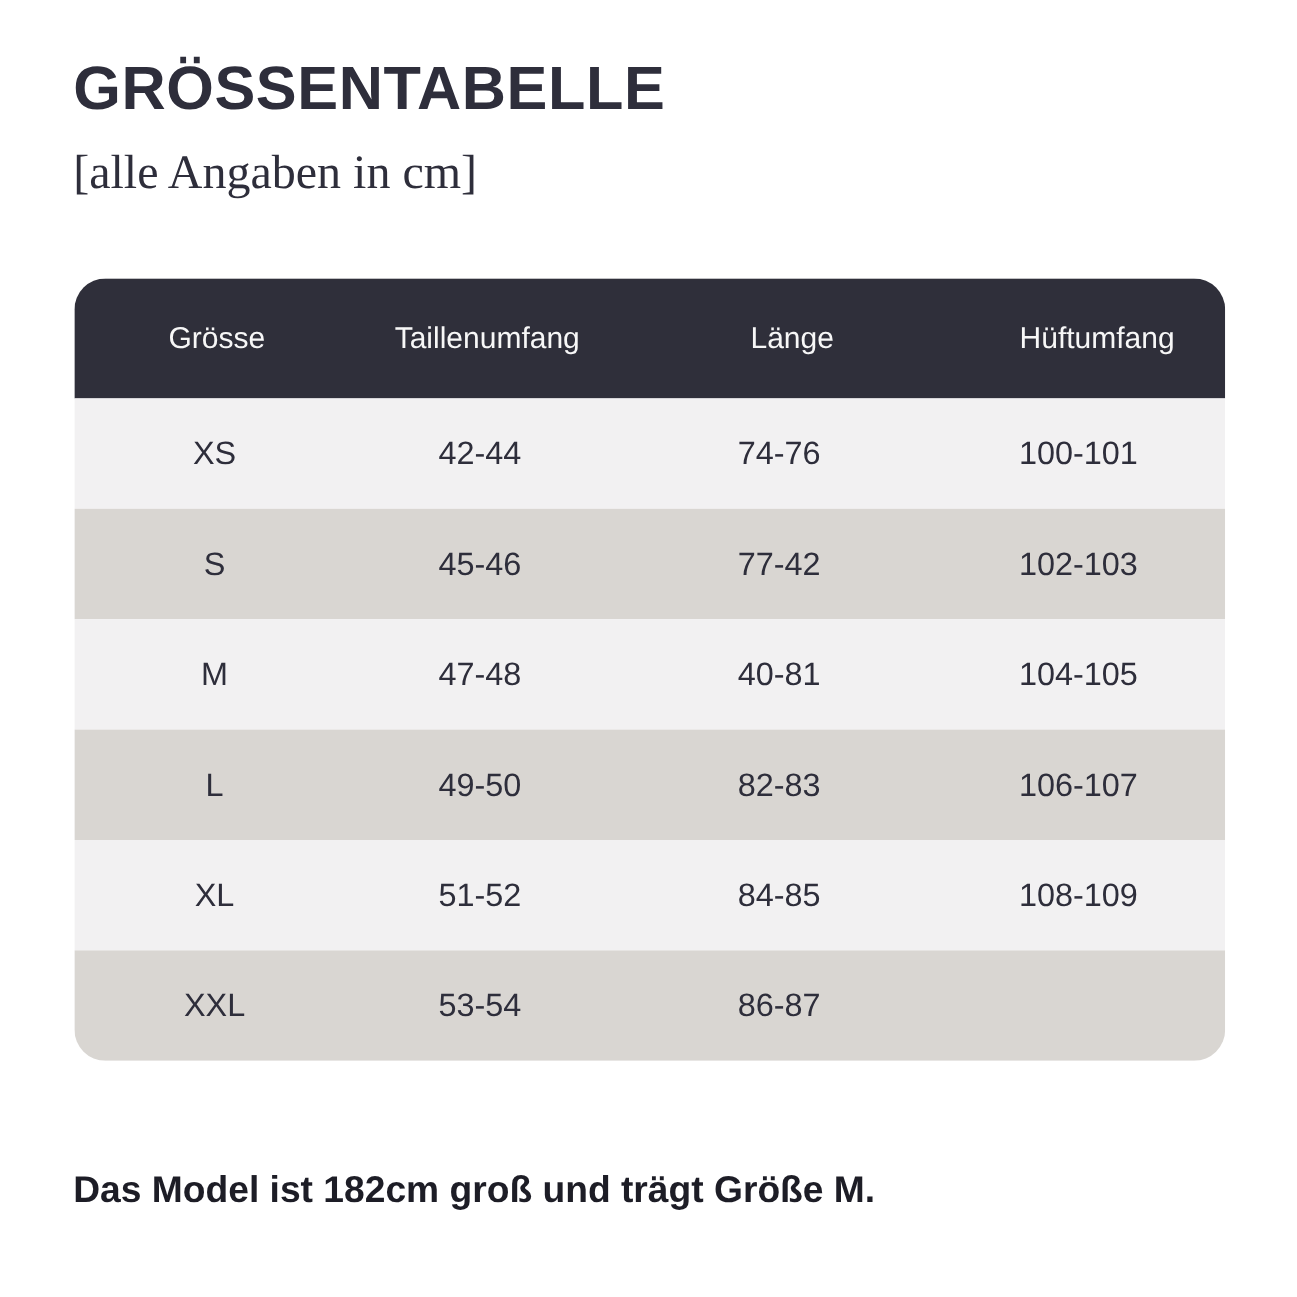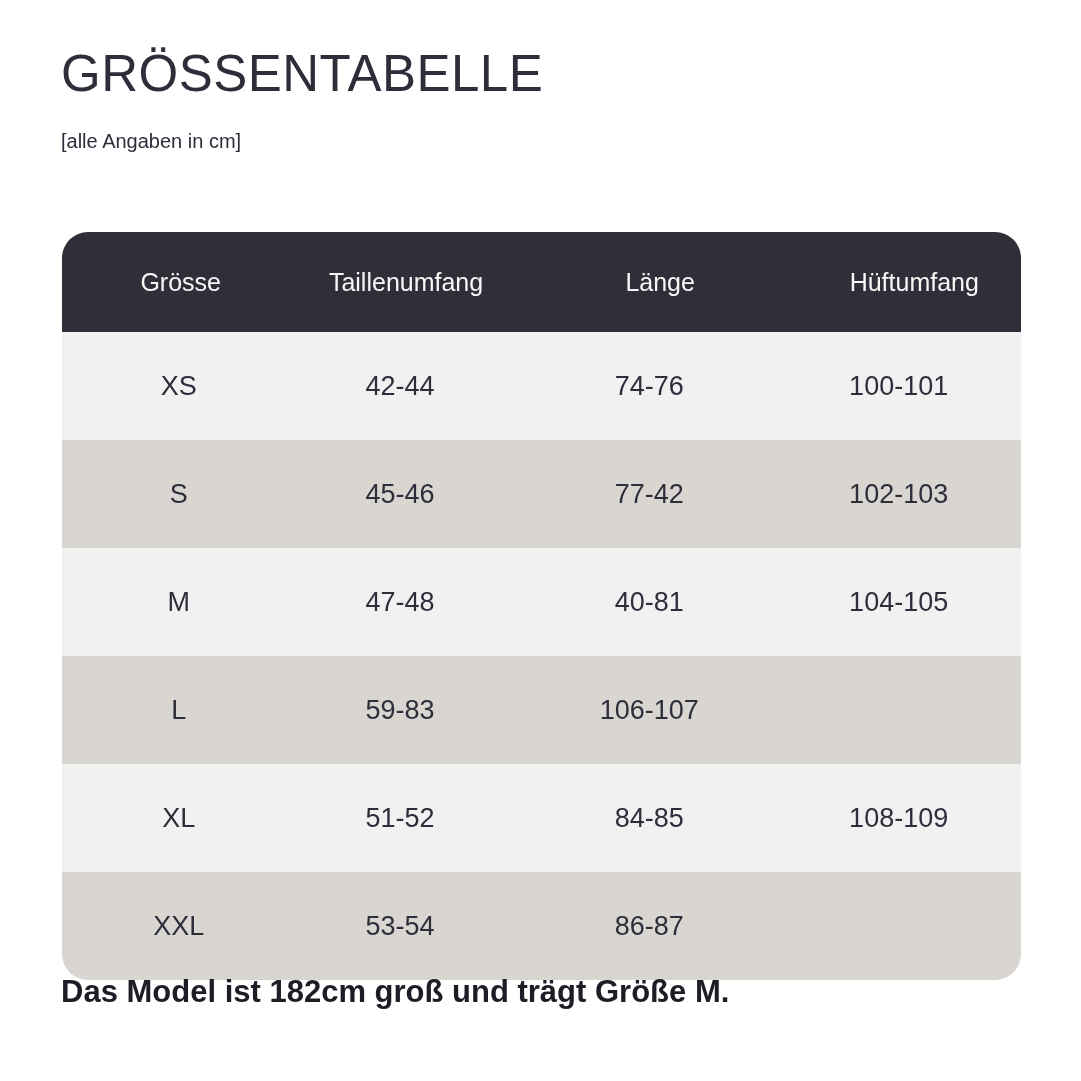--- a/index.html
+++ b/index.html
@@ -10,31 +10,32 @@
     position: relative;
     overflow: hidden;
   }
   .page { position: absolute; inset: 0; }
 
   .title {
     position: absolute;
     left: 61px; top: 44px;
     margin: 0;
     font-size: 51px;
-    font-weight: 400;
+    font-weight: 700;
     letter-spacing: 0.5px;
     color: var(--text-dark, #2e2e3b);
   }
   .subtitle {
     position: absolute;
-    left: 61px; top: 130px;
+    left: 61px; top: 120px;
     margin: 0;
-    font-size: 20px;
+    font-size: 40px;
     font-weight: 400;
     color: var(--text-dark, #2e2e3b);
+    font-family: Liberation Serif, serif;
   }
 
   .size-table {
     position: absolute;
     left: 62px; top: 232px;
     width: 959px;
     border-radius: 26px;
     overflow: hidden;
   }
   .trow {
@@ -45,21 +46,21 @@
   .thead {
     height: 100px;
     background: var(--header-bg, #2f2f3a);
   }
   .thead .cell {
     color: var(--header-text, #f7f7f7);
     font-size: 25px;
     font-weight: 400;
     margin-left: 36px;
   }
-  .tbody-row { height: 108px; padding-left: 18px; }
+  .tbody-row { height: 92px; padding-left: 18px; }
   .tbody-row.light { background: var(--row-light, #f2f1f2); }
   .tbody-row.dark  { background: var(--row-dark,  #d9d6d2); }
   .tbody-row .cell {
     color: var(--text-dark, #32323e);
     font-size: 27px;
     font-weight: 400;
   }
   .cell { text-align: center; }
 
   .footer-note {
@@ -101,21 +102,22 @@
           <div class="cell">102-103</div>
         </div>
         <div class="trow tbody-row light">
           <div class="cell">M</div>
           <div class="cell">47-48</div>
           <div class="cell">40-81</div>
           <div class="cell">104-105</div>
         </div>
         <div class="trow tbody-row dark">
           <div class="cell">L</div>
-          <div class="cell">59-83</div>
+          <div class="cell">49-50</div>
+          <div class="cell">82-83</div>
           <div class="cell">106-107</div>
         </div>
         <div class="trow tbody-row light">
           <div class="cell">XL</div>
           <div class="cell">51-52</div>
           <div class="cell">84-85</div>
           <div class="cell">108-109</div>
         </div>
         <div class="trow tbody-row dark">
           <div class="cell">XXL</div>

